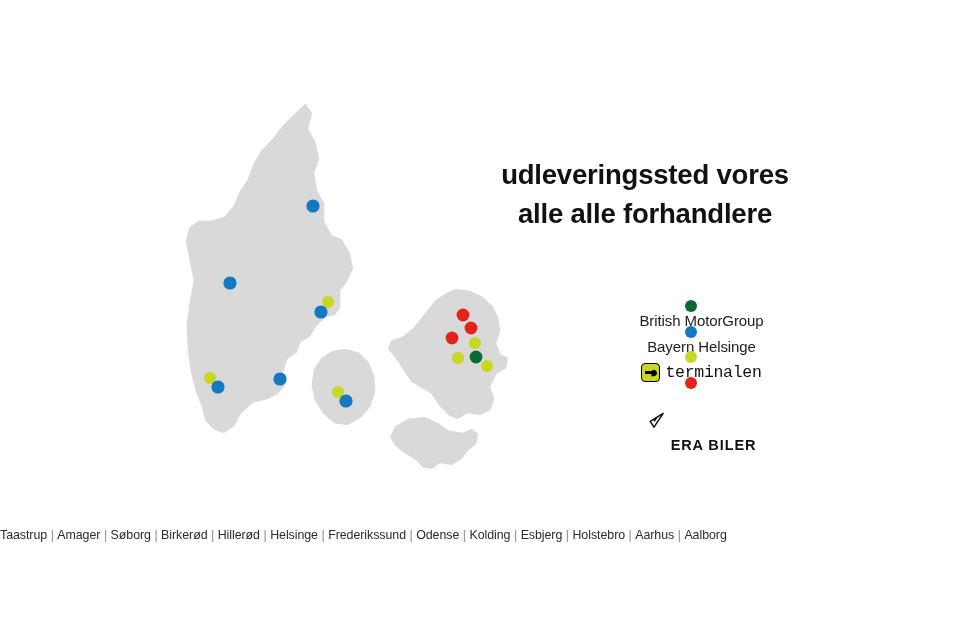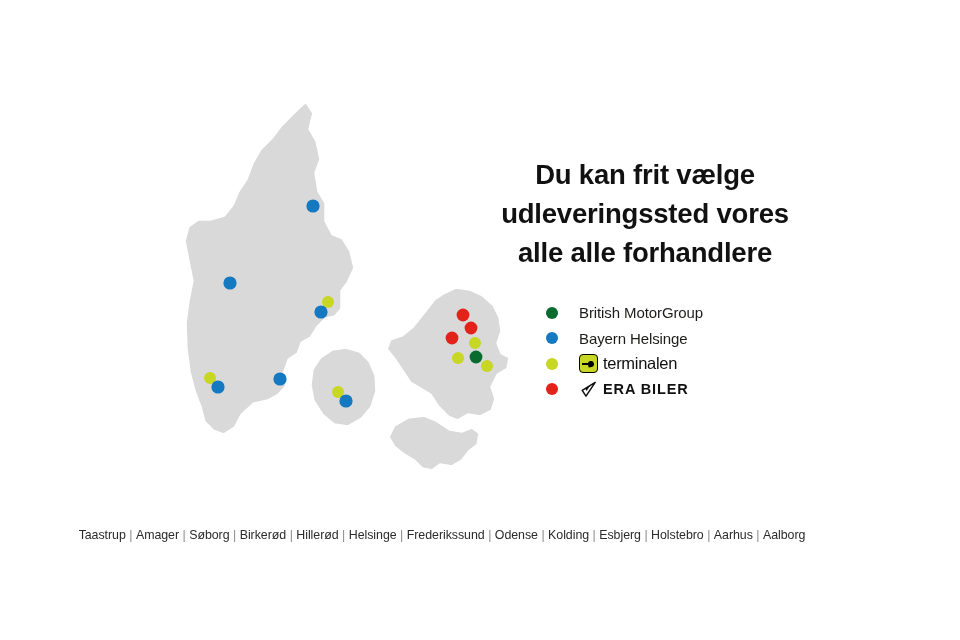--- a/index.html
+++ b/index.html
@@ -56,20 +56,21 @@
   #legend {
     position: absolute;
     left: 546px;
     top: 300px;
     width: 290px;
   }
   .legend-row {
     display: flex;
     align-items: center;
     height: 25.5px;
+    flex-direction: column;
   }
   .legend-dot {
     width: 12px;
     height: 12px;
     border-radius: 50%;
     flex: 0 0 auto;
   }
   .legend-label {
     margin-left: 21px;
     font-size: 15px;
@@ -112,40 +113,41 @@
     background: #000000;
     border-radius: 50% 50% 50% 0 / 50% 50% 50% 0;
     transform: rotate(-12deg);
   }
   .term-word {
     margin-left: 5px;
     font-size: 16.5px;
     font-weight: 400;
     color: #111111;
     letter-spacing: -0.3px;
+    font-family: Liberation Mono, monospace;
   }
 
   
   .era-lockup { display: flex; align-items: center; }
   .era-mark { flex: 0 0 auto; display: block; }
   .era-word {
     margin-left: 5px;
     font-size: 14.5px;
     font-weight: 700;
     color: #111111;
     letter-spacing: 0.9px;
+    margin-top: 48px;
   }
 
   
   #city-strip {
     position: absolute;
     left: 0;
     top: 528px;
     width: 884px;
-    text-align: center;
     font-size: 12.4px;
     color: #2b2b2b;
     letter-spacing: -0.05px;
     white-space: nowrap;
   }
   #city-strip .city { display: inline; }
   #city-strip .sep {
     display: inline;
     color: #8c8c8c;
     padding: 0 3.5px;
@@ -202,21 +204,20 @@
         <circle class="marker" cx="272" cy="243" r="6.4" fill="#e2231a"></circle>
         <circle class="marker" cx="295" cy="248" r="6.0" fill="#c8d624"></circle>
         <circle class="marker" cx="278" cy="263" r="6.0" fill="#c8d624"></circle>
         <circle class="marker" cx="296" cy="262" r="6.4" fill="#0a6b31"></circle>
         <circle class="marker" cx="307" cy="271" r="6.0" fill="#c8d624"></circle>
       </g>
     </svg>
   </div>
 
   <div id="headline">
-    <span class="hl-line">Du kan frit vælge</span>
     <span class="hl-line">udleveringssted vores</span>
     <span class="hl-line">alle alle forhandlere</span>
   </div>
 
   <div id="legend">
 
     <div class="legend-row">
       <span class="legend-dot" style="background:#0a6b31"></span>
       <span class="legend-label plain">British MotorGroup</span>
     </div>

